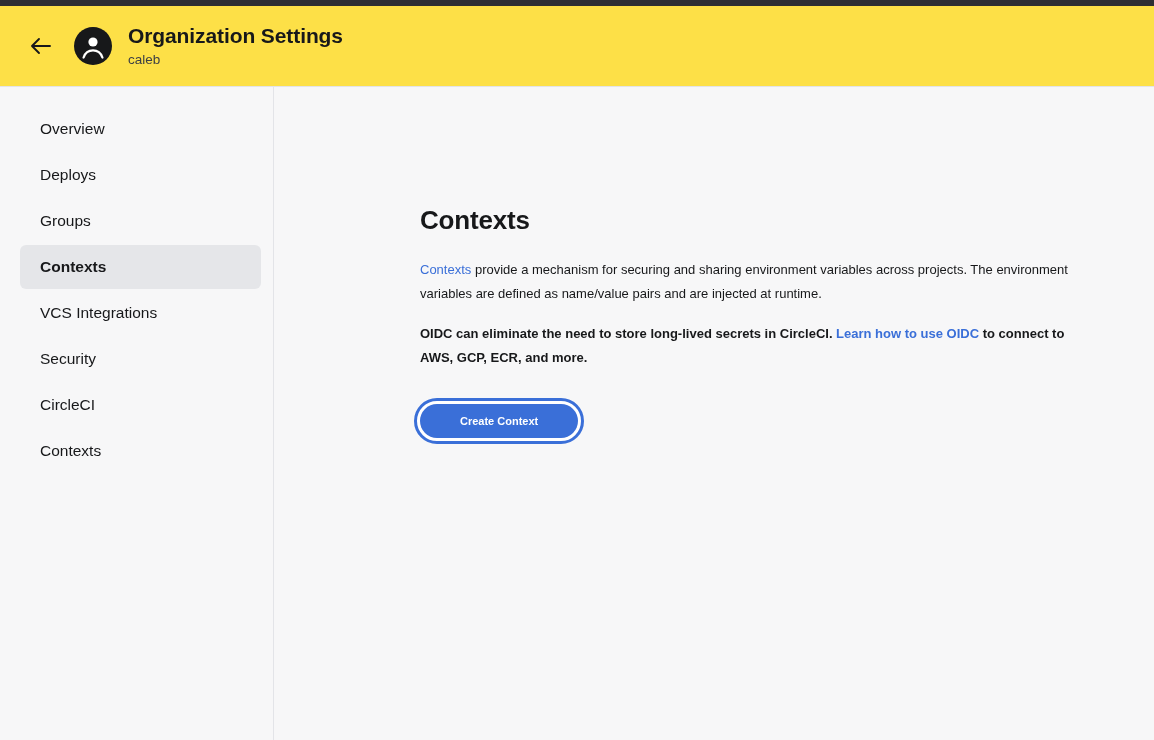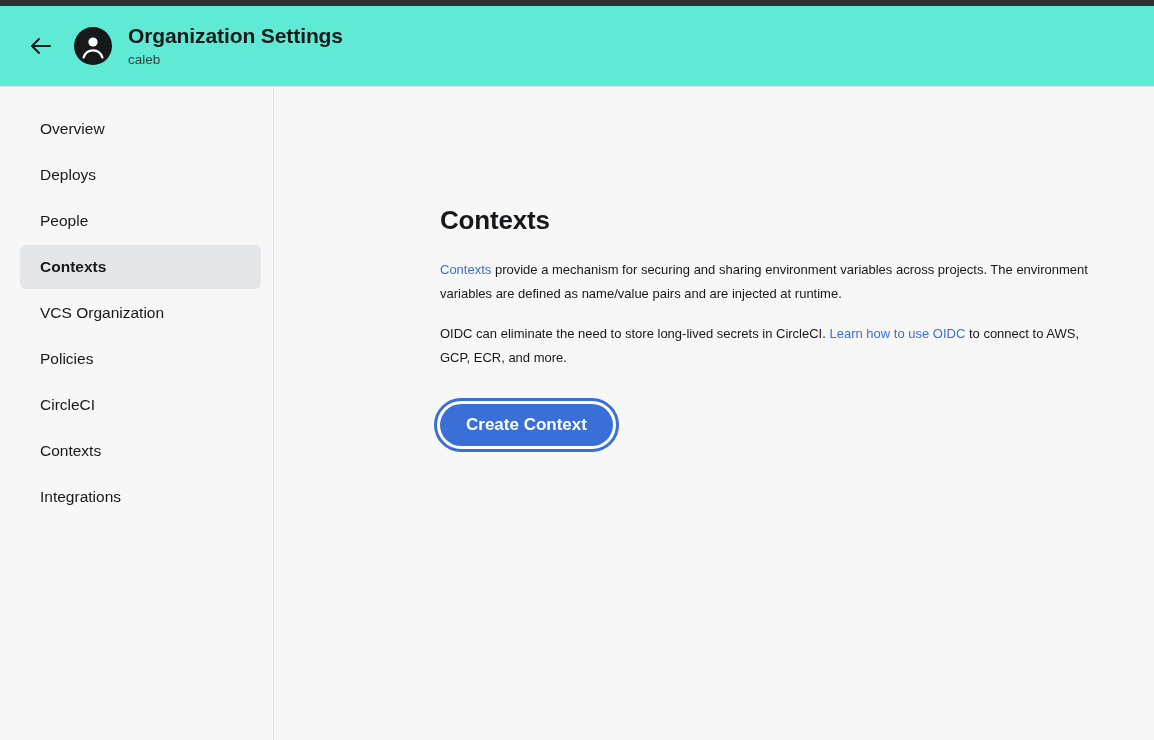--- a/index.html
+++ b/index.html
@@ -22,21 +22,21 @@
     flex-direction: column;
   }
   .topstrip {
     height: 6px;
     background: #2e2f33;
     flex: 0 0 6px;
   }
   
   .header {
     flex: 0 0 81px;
-    background: #5eead4;
+    background: #fde047;
     border-bottom: 1px solid #e3e4e8;
     display: flex;
     align-items: center;
     padding: 0 24px;
     box-sizing: border-box;
   }
   .back-btn {
     width: 34px;
     height: 34px;
     display: flex;
@@ -76,21 +76,20 @@
     font-size: 13.5px;
     line-height: 20px;
     color: #3c3f45;
     margin-top: 1px;
   }
   
   .body {
     flex: 1 1 auto;
     display: flex;
     min-height: 0;
-    gap: 20px;
   }
   .sidebar {
     width: 274px;
     flex: 0 0 274px;
     border-right: 1px solid #e3e4e8;
     padding-top: 18px;
     box-sizing: border-box;
   }
   .nav-item {
     height: 44px;
@@ -124,39 +123,39 @@
     letter-spacing: -0.2px;
     margin: 0 0 22px 0;
     color: #17181a;
   }
   .para {
     font-size: 13px;
     line-height: 24px;
     color: #17181a;
     margin: 0 0 16px 0;
   }
-  .para:last-of-type { margin-bottom: 0; }
+  .para:last-of-type { margin-bottom: 0; font-weight: bold; }
   a.link {
     color: #3a6fd8;
     text-decoration: none;
     cursor: pointer;
   }
   .btn-wrap {
     margin-top: 34px;
   }
   .create-btn {
     display: inline-block;
     background: #3a6fd8;
     color: #ffffff;
-    font-size: 17px;
+    font-size: 11px;
     font-weight: bold;
     font-family: "Liberation Sans", sans-serif;
     border: none;
     border-radius: 999px;
-    padding: 11px 26px;
+    padding: 11px 40px;
     cursor: pointer;
     outline: 3px solid #3a6fd8;
     outline-offset: 3px;
     box-shadow: 0 0 0 3px #ffffff;
   }
 </style>
 </head>
 <body>
 
 <div class="app">
@@ -189,39 +188,36 @@
   <div class="body">
 
     <nav class="sidebar">
       <div class="nav-item">
         <span>Overview</span>
       </div>
       <div class="nav-item">
         <span>Deploys</span>
       </div>
       <div class="nav-item">
-        <span>People</span>
+        <span>Groups</span>
       </div>
       <div class="nav-item active">
         <span>Contexts</span>
       </div>
       <div class="nav-item">
-        <span>VCS Organization</span>
-      </div>
-      <div class="nav-item">
-        <span>Policies</span>
+        <span>VCS Integrations</span>
+      </div>
+      <div class="nav-item">
+        <span>Security</span>
       </div>
       <div class="nav-item">
         <span>CircleCI</span>
       </div>
       <div class="nav-item">
         <span>Contexts</span>
-      </div>
-      <div class="nav-item">
-        <span>Integrations</span>
       </div>
     </nav>
 
     <main class="main">
       <div class="main-inner">
         <h1 class="page-title">Contexts</h1>
 
         <p class="para">
           <a class="link" href="#">Contexts</a><span> provide a mechanism for securing and sharing environment variables across projects. The environment variables are defined as name/value pairs and are injected at runtime.</span>
         </p>

